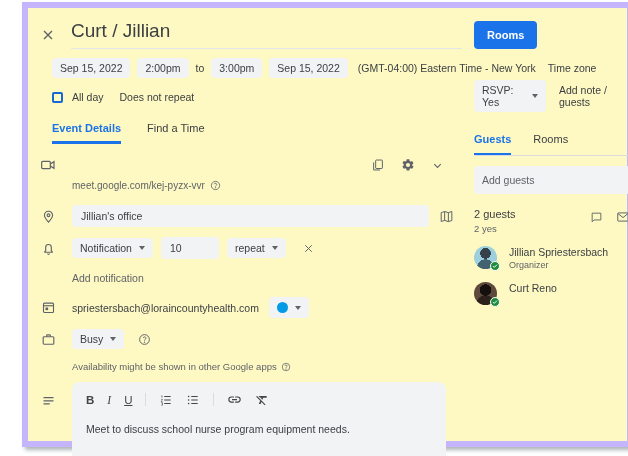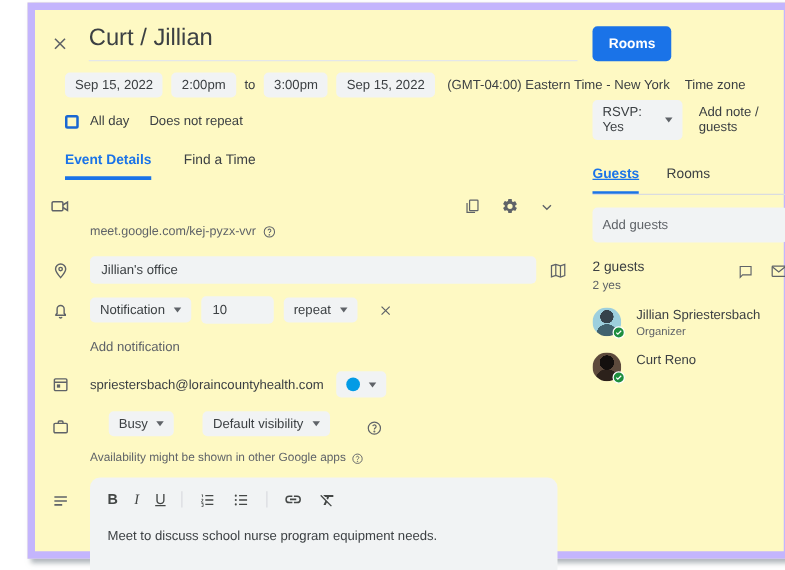--- a/index.html
+++ b/index.html
@@ -53,21 +53,21 @@
     font-size:10.5px; color:#3c4043; cursor:text; }
   .x-btn { margin-left:8px; }
 
   .add-notif { margin:13px 0 0 44px; font-size:10.5px; color:#5f6368; cursor:pointer; width:max-content;text-align:right; }
 
   .cal-row { margin-top:13px; }
   .email { font-size:10.5px; color:#3c4043; }
   .color-chip { margin-left:10px; padding:5px 8px; }
   .color-dot { width:11px; height:11px; border-radius:50%; background:#039be5; }
 
-  .busy-row { margin-top:11px; gap:23px;align-items:flex-end; }
+  .busy-row { margin-top:11px; gap:8px; }
   .help-m { margin-left:6px; }
 
   .avail-note { display:flex; align-items:center; gap:4px; margin:12px 0 0 44px;
     font-size:9.5px; color:#5f6368; }
 
   .desc-row { margin-top:10px; align-items:flex-start; }
   .desc-icol { padding-top:10px; }
   .desc-box { flex:1; margin-right:16px; background:#f1f3f4; border-radius:8px; height:109px; }
   .desc-toolbar { display:flex; align-items:center; gap:13px; padding:10px 14px 4px; color:#444746; }
   .tb-btn { font-size:11.5px; color:#444746; cursor:pointer; background:none; border:none; font-family:inherit; display:flex; align-items:center; }
@@ -85,21 +85,21 @@
   .more-btn { background:#f1f3f4; border:none; border-radius:4px; font-family:inherit;
     font-size:11px; color:#3c4043; padding:8px 10px; display:flex; align-items:center; gap:8px; cursor:pointer; }
   .dd-arrow { width:0; height:0; border-left:3.5px solid transparent;
     border-right:3.5px solid transparent; border-top:4px solid #5f6368; }
 
   .rsvp-row { display:flex; align-items:center; margin-top:31px; gap:13px; }
   .add-note { font-size:10.5px; color:#3c4043; cursor:pointer; }
 
   .side-tabs { display:flex; margin-top:21px; border-bottom:1px solid #dadce0; font-size:11px; }
   .stab-active { color:#1a73e8; font-weight:bold; padding-bottom:8px;
-    border-bottom:2px solid #1a73e8; cursor:pointer;text-decoration:underline; }
+    border-bottom:2px solid #1a73e8; cursor:pointer; }
   .stab { margin-left:22px; color:#3c4043; cursor:pointer; }
 
   .add-guests { margin-top:10px; background:#f1f3f4; border-radius:4px;
     padding:8px 8px; font-size:10.5px; color:#5f6368; cursor:text; }
 
   .guests-header { display:flex; justify-content:space-between; align-items:flex-start; margin-top:14px; }
   .g-count { font-size:11px; color:#3c4043; }
   .g-yes { font-size:9.5px; color:#5f6368; margin-top:3px; }
   .g-icons { display:flex; gap:13px; color:#5f6368; padding-top:2px; }
 
@@ -250,24 +250,20 @@
 
     <div class="irow busy-row">
       <span class="icol" style="margin-right:4px">
         <svg width="15" height="15" viewBox="0 0 24 24" fill="none" stroke="currentColor" stroke-width="1.8">
             <rect x="3.5" y="7.5" width="17" height="12" rx="1.5"></rect>
             <path d="M9 7.5V5.8a1.3 1.3 0 0 1 1.3-1.3h3.4A1.3 1.3 0 0 1 15 5.8v1.7"></path>
           </svg>
       </span>
       <span class="chip">
         <span>Busy</span>
-        <span class="dd-arrow"></span>
-      </span>
-      <span class="chip">
-        <span>Default visibility</span>
         <span class="dd-arrow"></span>
       </span>
       <span class="icon-btn help-m">
         <svg width="13" height="13" viewBox="0 0 24 24" fill="none" stroke="currentColor" stroke-width="1.8">
             <circle cx="12" cy="12" r="9"></circle>
             <path d="M9.6 9.2a2.5 2.5 0 1 1 3.5 2.8c-.8.4-1.1 1-1.1 2"></path>
             <circle cx="12" cy="17" r="0.6" fill="currentColor"></circle>
           </svg>
       </span>
     </div>

